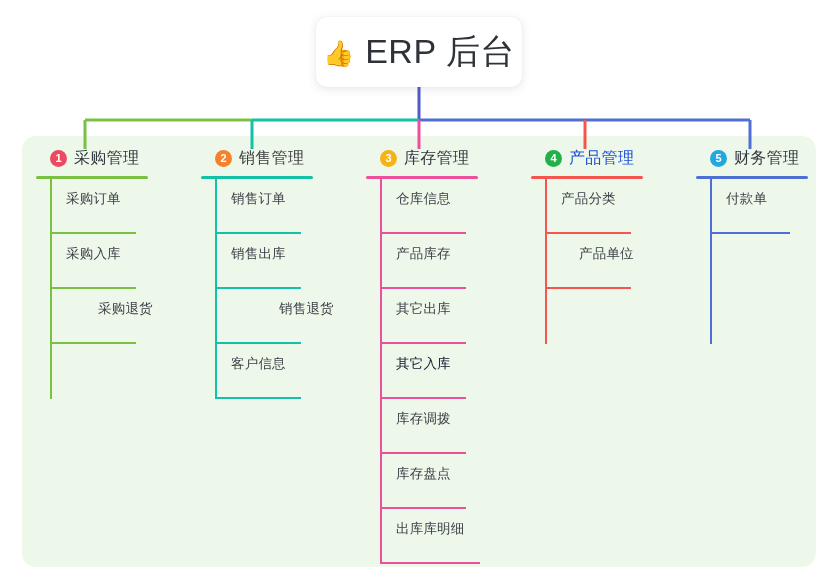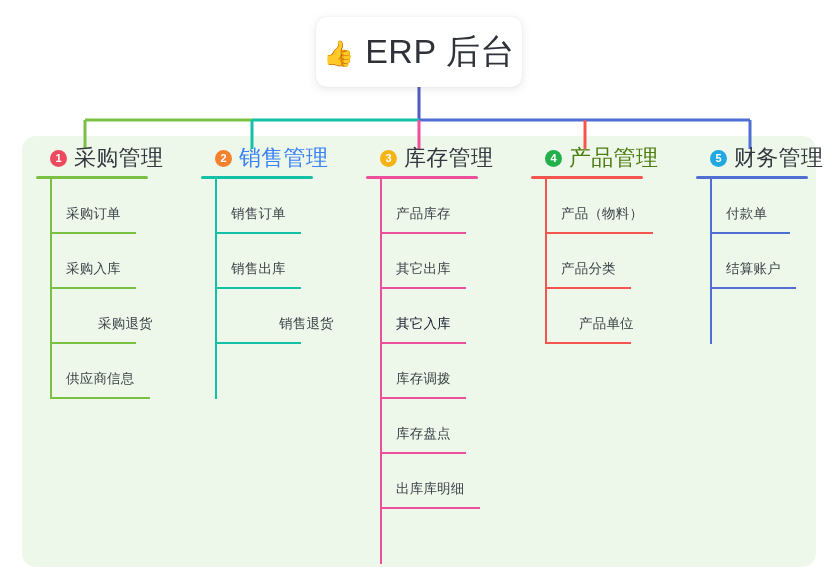--- a/index.html
+++ b/index.html
@@ -91,21 +91,21 @@
     border-radius: 50%;
     color: #ffffff;
     font-size: 11px;
     line-height: 17px;
     text-align: center;
     font-weight: 700;
     flex: none;
     font-family: "Liberation Sans", sans-serif;
   }
   .col-title {
-    font-size: 22px;
+    font-size: 16px;
     color: #333840;
     white-space: nowrap;
     letter-spacing: 0.3px;
   }
   .col-rule {
     height: 3px;
     border-radius: 2px;
     margin-top: 5px;
   }
 
@@ -122,21 +122,21 @@
     width: 2px;
   }
   .leaf {
     position: relative;
     height: 55px;
     box-sizing: border-box;
   }
   .leaf-label {
     position: absolute;
     left: 16px;
-    bottom: 11px;
+    bottom: 26px;
     font-size: 13.5px;
     color: #3a3f47;
     white-space: nowrap;
     letter-spacing: 0.2px;
   }
   .leaf-rule {
     position: absolute;
     left: 2px;
     bottom: 0;
     height: 1.6px;
@@ -180,57 +180,61 @@
             <div class="leaf-rule" style="width: 84px; background: rgb(122, 193, 67);"></div>
           </div>
           <div class="leaf">
             <span class="leaf-label" style="color: rgb(58, 63, 71);">采购入库</span>
             <div class="leaf-rule" style="width: 84px; background: rgb(122, 193, 67);"></div>
           </div>
           <div class="leaf">
             <span class="leaf-label" style="color: rgb(58, 63, 71); margin-left: 32px;">采购退货</span>
             <div class="leaf-rule" style="width: 84px; background: rgb(122, 193, 67);"></div>
           </div>
-          <div class="leaf">
-            <span class="leaf-label" style="color: rgb(58, 63, 71);">供应商信息</span>
-            <div class="leaf-rule" style="width: 98px; background: rgb(122, 193, 67);"></div>
-          </div>
         </div>
       </div>
       <div class="column" style="left: 201px; width: 150px;">
         <div class="col-head">
           <span class="badge" style="background: rgb(244, 129, 44);">2</span>
-          <span class="col-title" style="color: #3b82f6;">销售管理</span>
+          <span class="col-title" style="color: #404040;">销售管理</span>
         </div>
         <div class="col-rule" style="width: 112px; background: rgb(19, 194, 166); margin-left: 0px;"></div>
         <div class="leaves">
           <div class="stem" style="background: rgb(19, 194, 166); height: 220px;"></div>
           <div class="leaf">
             <span class="leaf-label" style="color: rgb(58, 63, 71);">销售订单</span>
             <div class="leaf-rule" style="width: 84px; background: rgb(19, 194, 166);"></div>
           </div>
           <div class="leaf">
             <span class="leaf-label" style="color: rgb(58, 63, 71);">销售出库</span>
             <div class="leaf-rule" style="width: 84px; background: rgb(19, 194, 166);"></div>
           </div>
           <div class="leaf">
             <span class="leaf-label" style="color: rgb(58, 63, 71); margin-left: 48px;">销售退货</span>
+            <div class="leaf-rule" style="width: 84px; background: rgb(19, 194, 166);"></div>
+          </div>
+          <div class="leaf">
+            <span class="leaf-label" style="color: rgb(58, 63, 71);">客户信息</span>
             <div class="leaf-rule" style="width: 84px; background: rgb(19, 194, 166);"></div>
           </div>
         </div>
       </div>
       <div class="column" style="left: 366px; width: 150px;">
         <div class="col-head">
           <span class="badge" style="background: rgb(245, 179, 22);">3</span>
           <span class="col-title" style="color: rgb(51, 56, 64);">库存管理</span>
         </div>
         <div class="col-rule" style="width: 112px; background: rgb(236, 79, 156); margin-left: 0px;"></div>
         <div class="leaves">
           <div class="stem" style="background: rgb(236, 79, 156); height: 385px;"></div>
           <div class="leaf">
+            <span class="leaf-label" style="color: rgb(58, 63, 71);">仓库信息</span>
+            <div class="leaf-rule" style="width: 84px; background: rgb(236, 79, 156);"></div>
+          </div>
+          <div class="leaf">
             <span class="leaf-label" style="color: rgb(58, 63, 71);">产品库存</span>
             <div class="leaf-rule" style="width: 84px; background: rgb(236, 79, 156);"></div>
           </div>
           <div class="leaf">
             <span class="leaf-label" style="color: rgb(58, 63, 71);">其它出库</span>
             <div class="leaf-rule" style="width: 84px; background: rgb(236, 79, 156);"></div>
           </div>
           <div class="leaf">
             <span class="leaf-label" style="color: #0f172a;">其它入库</span>
             <div class="leaf-rule" style="width: 84px; background: rgb(236, 79, 156);"></div>
@@ -245,29 +249,25 @@
           </div>
           <div class="leaf">
             <span class="leaf-label" style="color: rgb(58, 63, 71);">出库库明细</span>
             <div class="leaf-rule" style="width: 98px; background: rgb(236, 79, 156);"></div>
           </div>
         </div>
       </div>
       <div class="column" style="left: 531px; width: 150px;">
         <div class="col-head">
           <span class="badge" style="background: rgb(34, 176, 75);">4</span>
-          <span class="col-title" style="color: #4d7c0f;">产品管理</span>
+          <span class="col-title" style="color: #1d4ed8;">产品管理</span>
         </div>
         <div class="col-rule" style="width: 112px; background: rgb(244, 86, 79); margin-left: 0px;"></div>
         <div class="leaves">
           <div class="stem" style="background: rgb(244, 86, 79); height: 165px;"></div>
-          <div class="leaf">
-            <span class="leaf-label" style="color: rgb(58, 63, 71);">产品（物料）</span>
-            <div class="leaf-rule" style="width: 106px; background: rgb(244, 86, 79);"></div>
-          </div>
           <div class="leaf">
             <span class="leaf-label" style="color: rgb(58, 63, 71);">产品分类</span>
             <div class="leaf-rule" style="width: 84px; background: rgb(244, 86, 79);"></div>
           </div>
           <div class="leaf">
             <span class="leaf-label" style="color: rgb(58, 63, 71); margin-left: 18px;">产品单位</span>
             <div class="leaf-rule" style="width: 84px; background: rgb(244, 86, 79);"></div>
           </div>
         </div>
       </div>
@@ -276,21 +276,17 @@
           <span class="badge" style="background: rgb(34, 168, 224);">5</span>
           <span class="col-title" style="color: rgb(51, 56, 64);">财务管理</span>
         </div>
         <div class="col-rule" style="width: 112px; background: rgb(79, 111, 212); margin-left: 0px;"></div>
         <div class="leaves">
           <div class="stem" style="background: rgb(79, 111, 212); height: 165px;"></div>
           <div class="leaf">
             <span class="leaf-label" style="color: rgb(58, 63, 71);">付款单</span>
             <div class="leaf-rule" style="width: 78px; background: rgb(79, 111, 212);"></div>
           </div>
-          <div class="leaf">
-            <span class="leaf-label" style="color: rgb(58, 63, 71);">结算账户</span>
-            <div class="leaf-rule" style="width: 84px; background: rgb(79, 111, 212);"></div>
-          </div>
         </div>
       </div>
     </div>
 
 </div>
 
 </body></html>

